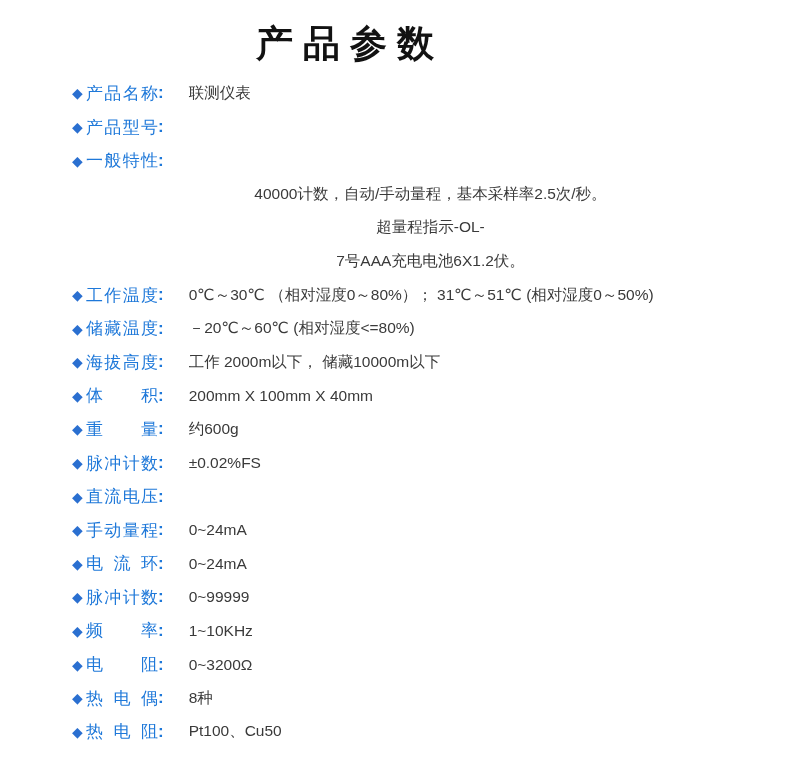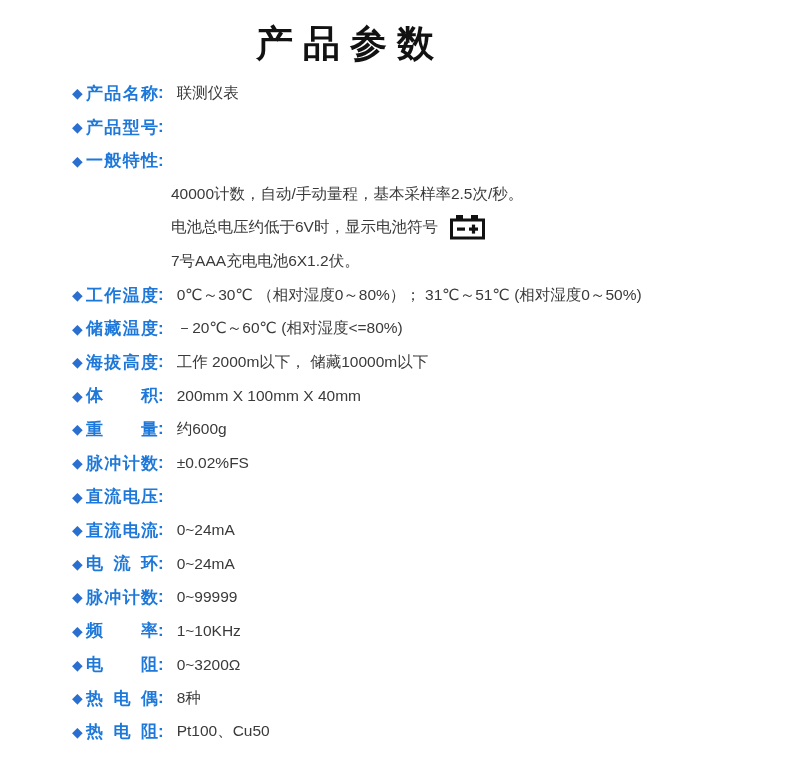--- a/index.html
+++ b/index.html
@@ -35,40 +35,40 @@
   }
   .bullet {
     color: #2a6fd0;
     font-size: 14px;
     width: 14px;
     flex: none;
     line-height: 1;
   }
   .label {
     color: #1e78d9;
-    font-weight: 700;
+    font-weight: 400;
     font-size: 17px;
     width: 72px;
     flex: none;
     text-align: justify;
     text-align-last: justify;
     text-justify: inter-character;
   }
   .colon {
     color: #1e78d9;
     font-weight: 700;
     font-size: 17px;
     flex: none;
   }
   .value {
     color: #3a3a3a;
     font-size: 15.5px;
-    margin-left: 13px;
-  }
-  .row.cont { padding-left: 99px; }
+    margin-left: 25px;
+  }
+  .row.cont { padding-left: 99px; justify-content: center; }
   .row.cont .value { margin-left: 0; }
 
   .battery-icon {
     display: inline-flex;
     margin-left: 12px;
     flex: none;
   }
 </style>
 </head>
 <body>
@@ -95,34 +95,24 @@
     <div class="row">
       <span class="bullet">◆</span>
       <span class="label">一般特性</span>
       <span class="colon">:</span>
     </div>
 
     <div class="row cont">
       <span class="value">40000计数，自动/手动量程，基本采样率2.5次/秒。</span>
     </div>
 
-
     <div class="row cont">
-      <span class="value">电池总电压约低于6V时，显示电池符号</span>
-      <span class="battery-icon">
-        <svg width="35" height="25" viewBox="0 0 35 25">
-          <rect x="6" y="0" width="7" height="6" fill="#111111"></rect>
-          <rect x="21" y="0" width="7" height="6" fill="#111111"></rect>
-          <rect x="1.5" y="5" width="32" height="18" fill="#ffffff" stroke="#111111" stroke-width="3"></rect>
-          <rect x="7" y="12.5" width="8" height="3.2" fill="#111111"></rect>
-          <rect x="19" y="12.5" width="9" height="3.2" fill="#111111"></rect>
-          <rect x="21.9" y="9.6" width="3.2" height="9" fill="#111111"></rect>
-        </svg>
-      </span>
-    </div>
+      <span class="value">超量程指示-OL-</span>
+    </div>
+
 
     <div class="row cont">
       <span class="value">7号AAA充电电池6X1.2伏。</span>
     </div>
 
     <div class="row">
       <span class="bullet">◆</span>
       <span class="label">工作温度</span>
       <span class="colon">:</span>
       <span class="value">0℃～30℃ （相对湿度0～80%）； 31℃～51℃ (相对湿度0～50%)</span>
@@ -164,21 +154,21 @@
     </div>
 
     <div class="row">
       <span class="bullet">◆</span>
       <span class="label">直流电压</span>
       <span class="colon">:</span>
     </div>
 
     <div class="row">
       <span class="bullet">◆</span>
-      <span class="label">直流电流</span>
+      <span class="label">手动量程</span>
       <span class="colon">:</span>
       <span class="value">0~24mA</span>
     </div>
 
     <div class="row">
       <span class="bullet">◆</span>
       <span class="label">电流环</span>
       <span class="colon">:</span>
       <span class="value">0~24mA</span>
     </div>

